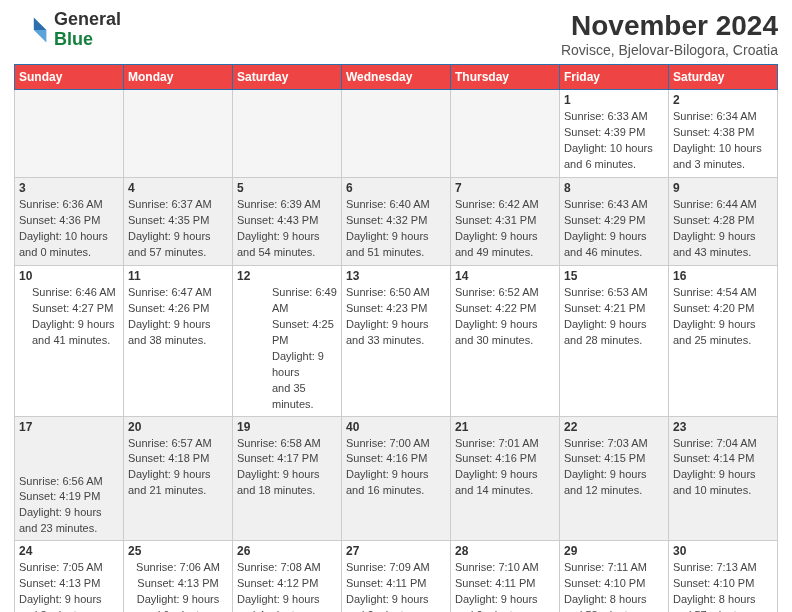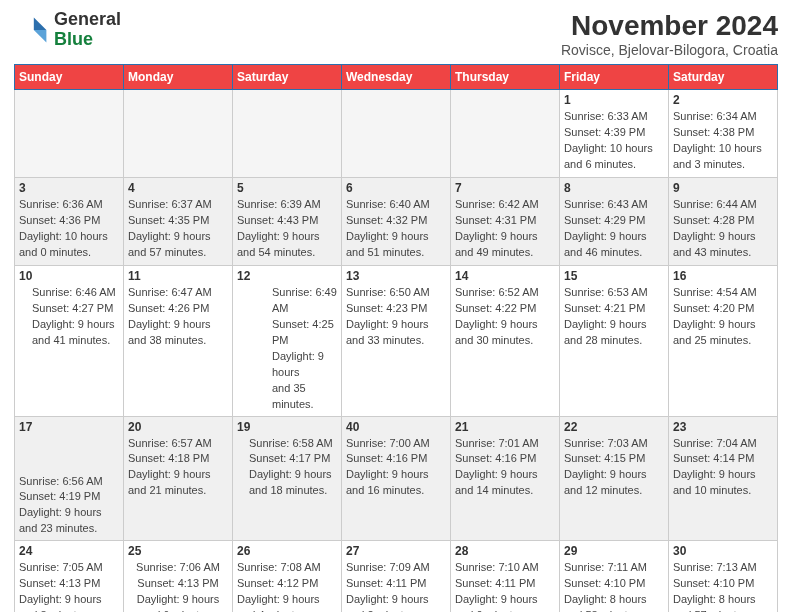--- a/index.html
+++ b/index.html
@@ -263,21 +263,21 @@
           </td>
           <td>
             <span class="day-num">20</span>
             <div class="day-info" style="white-space: pre-line;">Sunrise: 6:57 AM
 Sunset: 4:18 PM
 Daylight: 9 hours
 and 21 minutes.</div>
           </td>
           <td>
             <span class="day-num">19</span>
-            <div class="day-info" style="white-space: pre-line; margin-left: 12px;">Sunrise: 6:58 AM
+            <div class="day-info" style="white-space: pre-line;">Sunrise: 6:58 AM
 Sunset: 4:17 PM
 Daylight: 9 hours
 and 18 minutes.</div>
           </td>
           <td>
             <span class="day-num">40</span>
             <div class="day-info" style="white-space: pre-line;">Sunrise: 7:00 AM
 Sunset: 4:16 PM
 Daylight: 9 hours
 and 16 minutes.</div>

